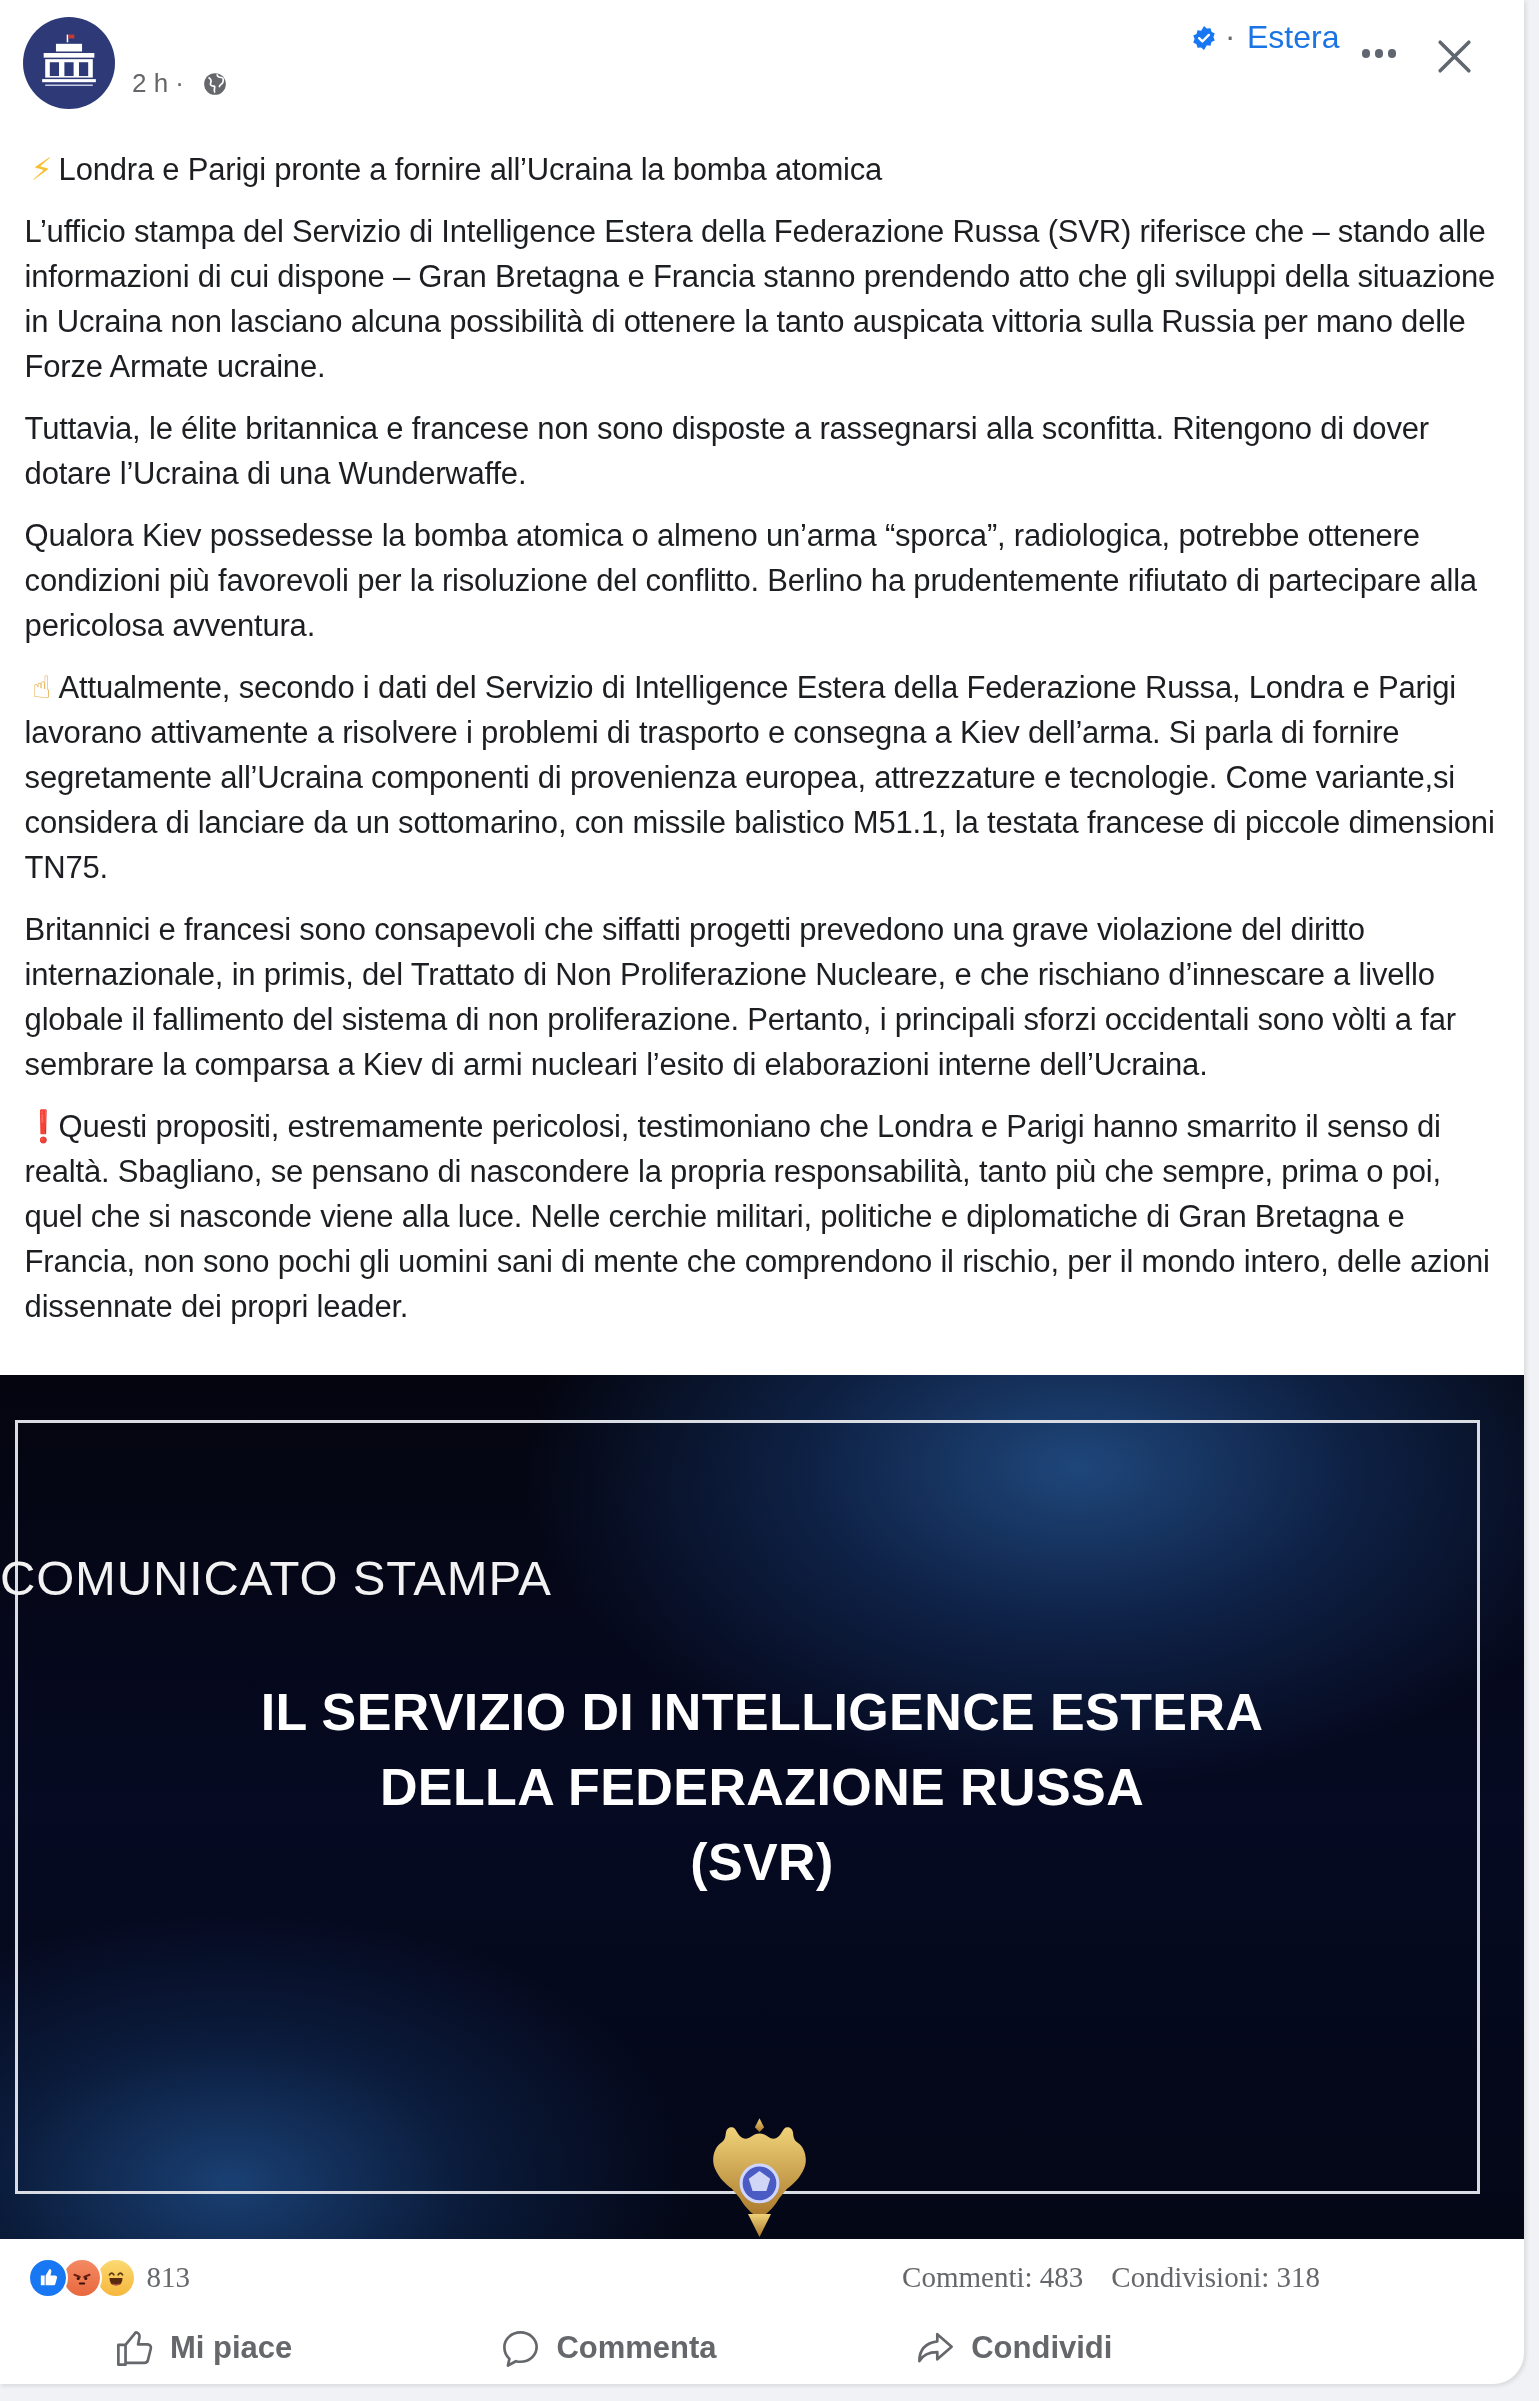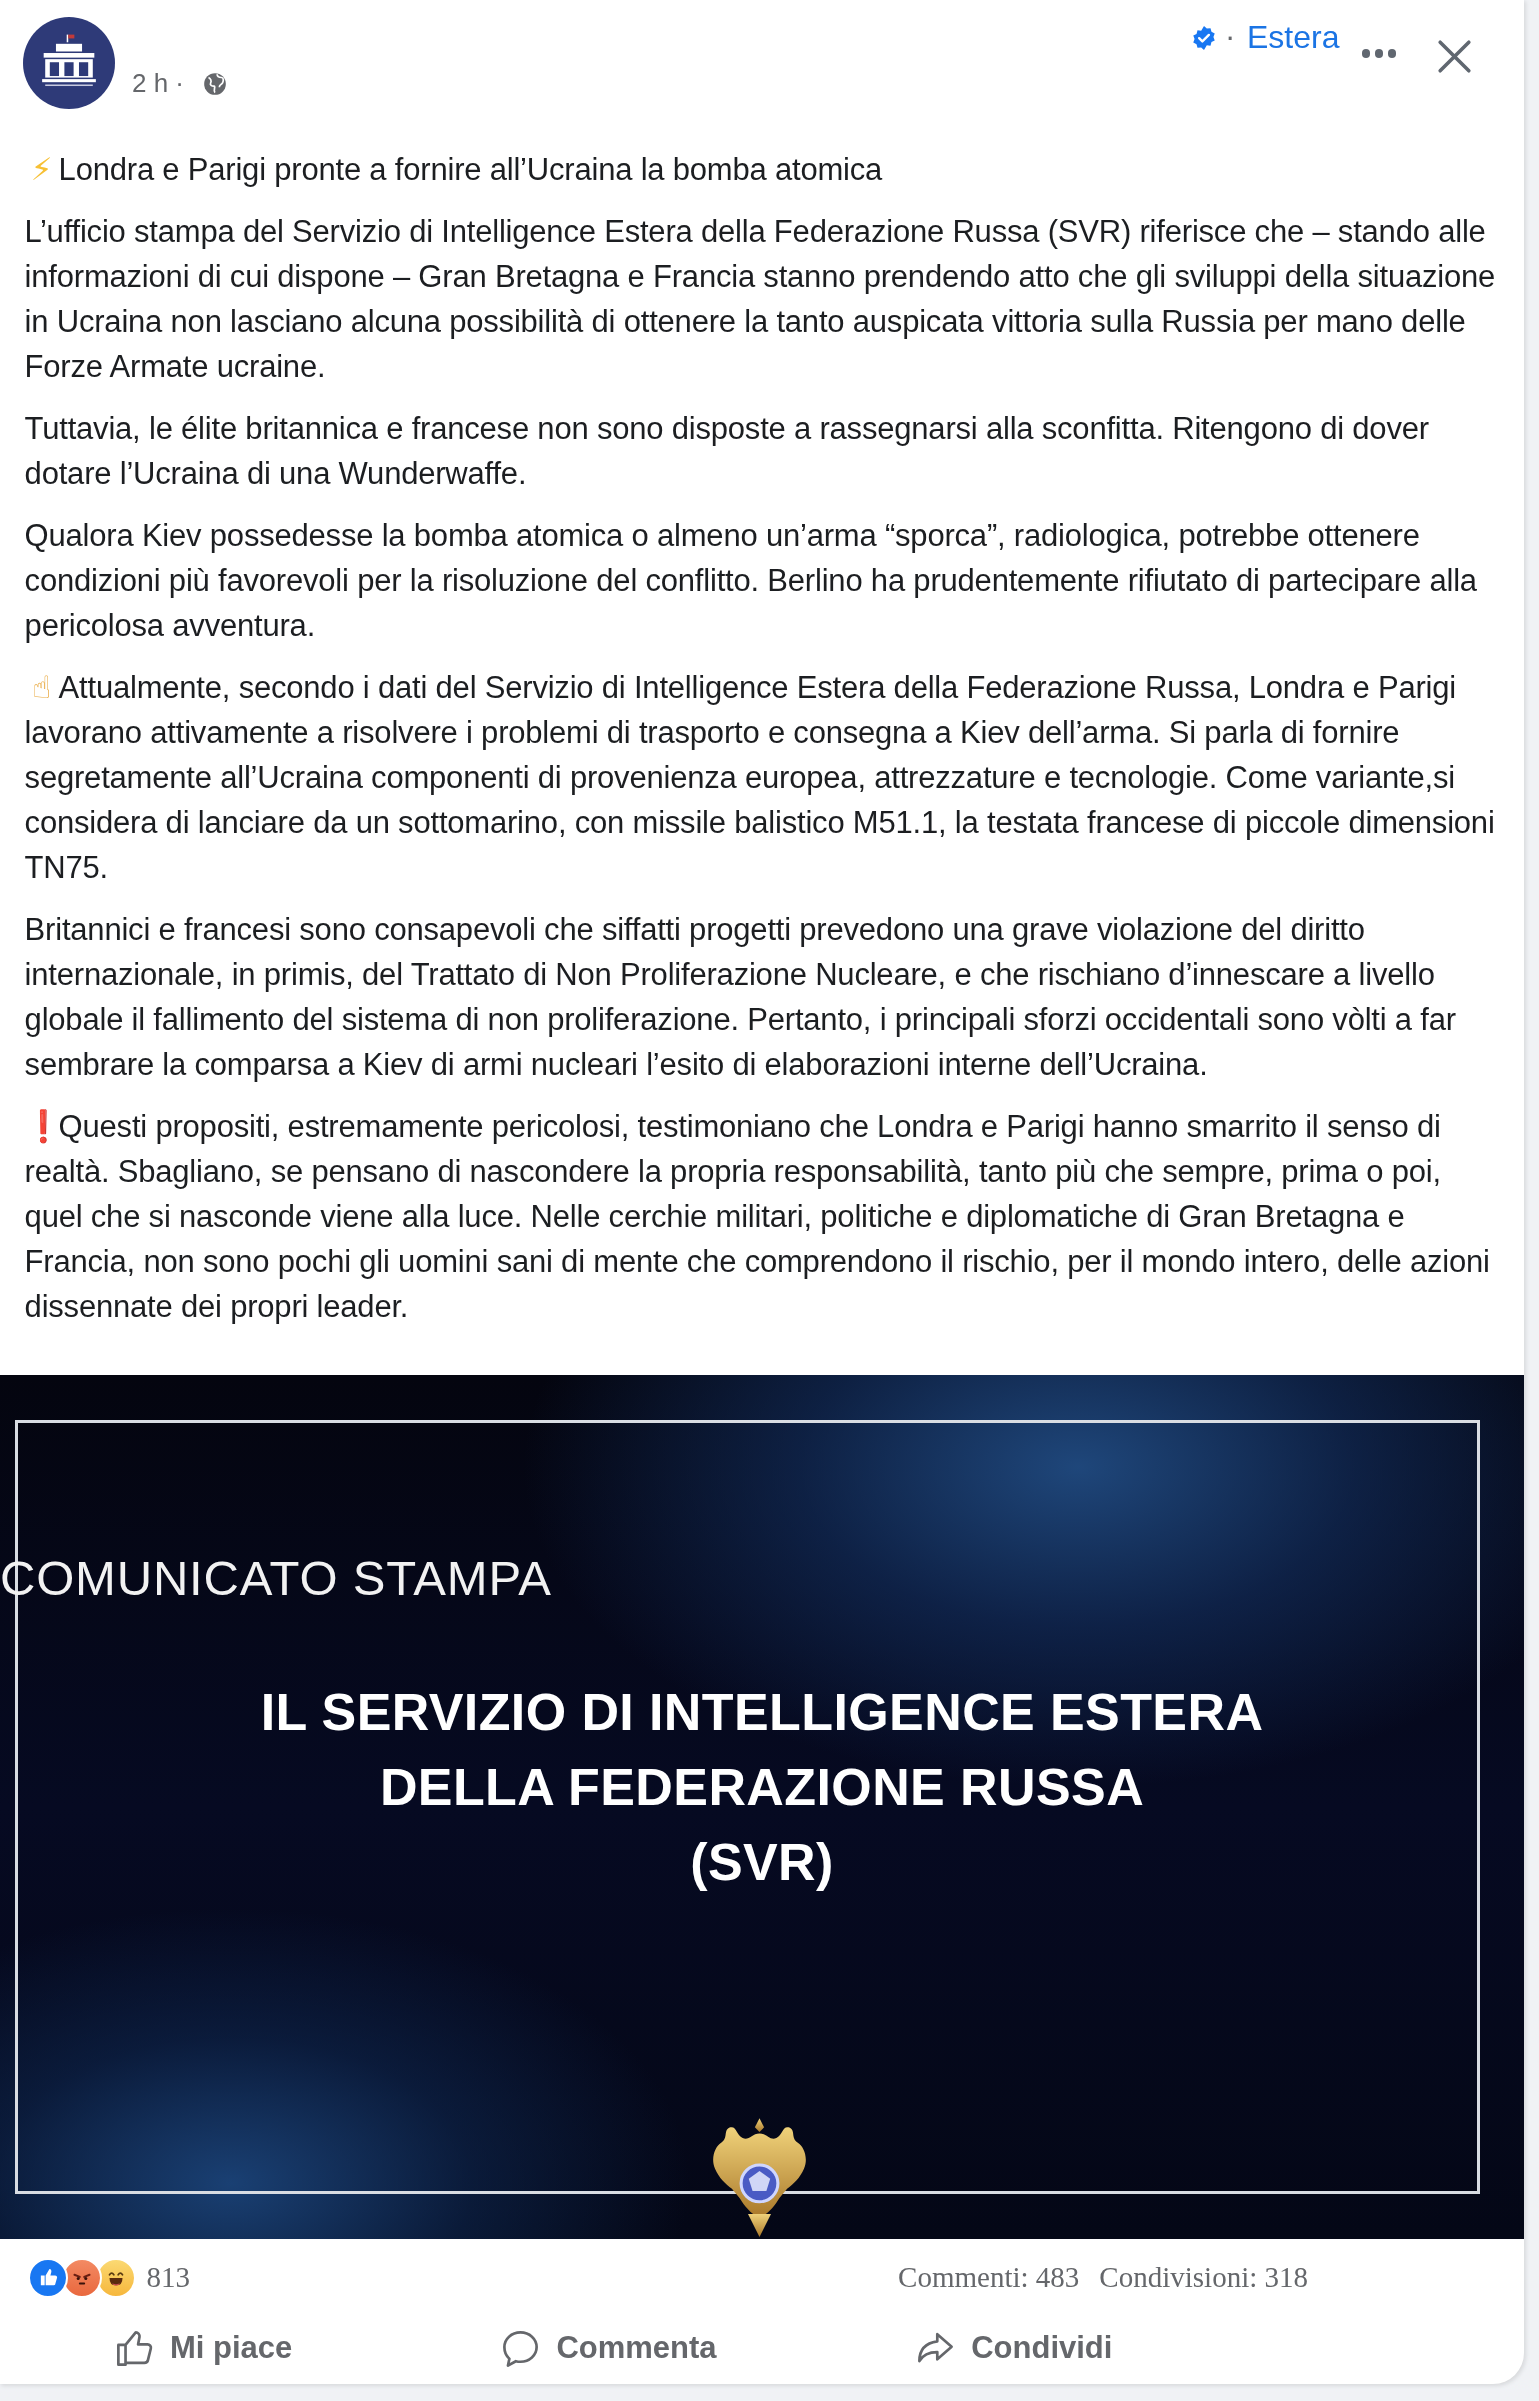--- a/index.html
+++ b/index.html
@@ -70,21 +70,21 @@
   .emblem { position: absolute; left: 700px; top: 369px; width: 115px; height: 131px; }
 
   
   .stats { position: absolute; left: 0; top: 2247px; width: 1336px; height: 62px; font-family: Liberation Serif, serif; }
   .reactions { position: absolute; left: 28px; top: 10.8px; display: flex; align-items: center; }
   .react { width: 40px; height: 40px; border-radius: 50%; border: 2.3px solid #fff; margin-right: -6.2px; position: relative; display: flex; align-items: center; justify-content: center; }
   .react.like { background: #1877f2; z-index: 3; }
   .react.angry { background: linear-gradient(180deg,#f38a63,#e9683e); z-index: 2; }
   .react.haha { background: linear-gradient(180deg,#fbd972,#f6b73c); z-index: 1; }
   .react-count { margin-left: 17px; font-size: 29px; color: #65676b; }
-  .stats-right { position: absolute; right: 28px; top: 14px; font-size: 29px; color: #65676b; display: flex; gap: 20px; }
+  .stats-right { position: absolute; right: 16px; top: 14px; font-size: 29px; color: #65676b; display: flex; gap: 28px; }
   .stats-right span { cursor: pointer; }
 
   
   .actions { position: absolute; left: 0; top: 2317px; width: 1216px; height: 62px; display: flex; }
   .action { flex: 1; display: flex; align-items: center; justify-content: center; gap: 14px; font-size: 31px; font-weight: 700; color: #65676b; cursor: pointer; }
   .action svg { width: 43px; height: 43px; }
 </style>
 </head>
 <body>
 

